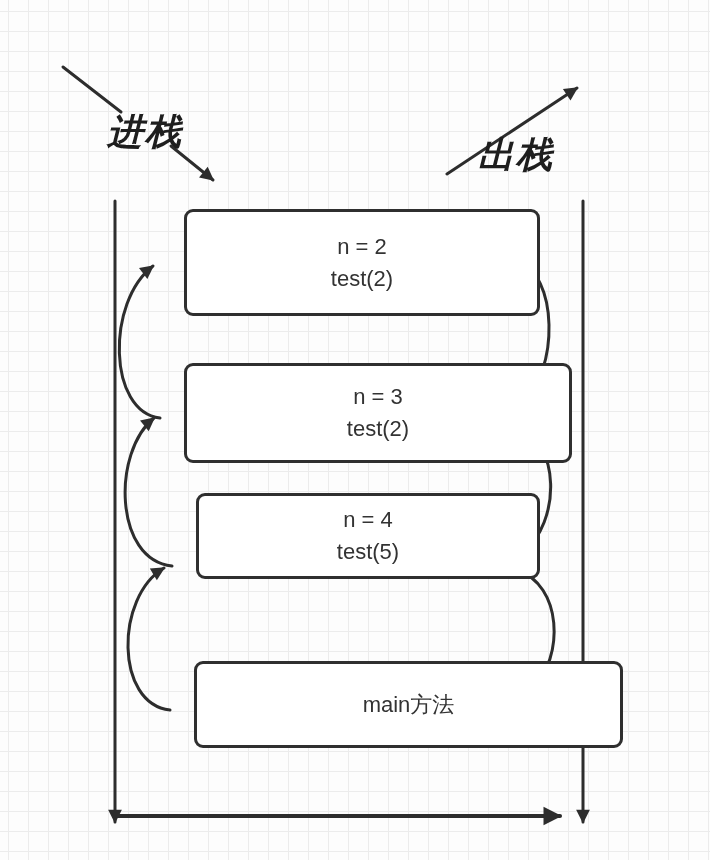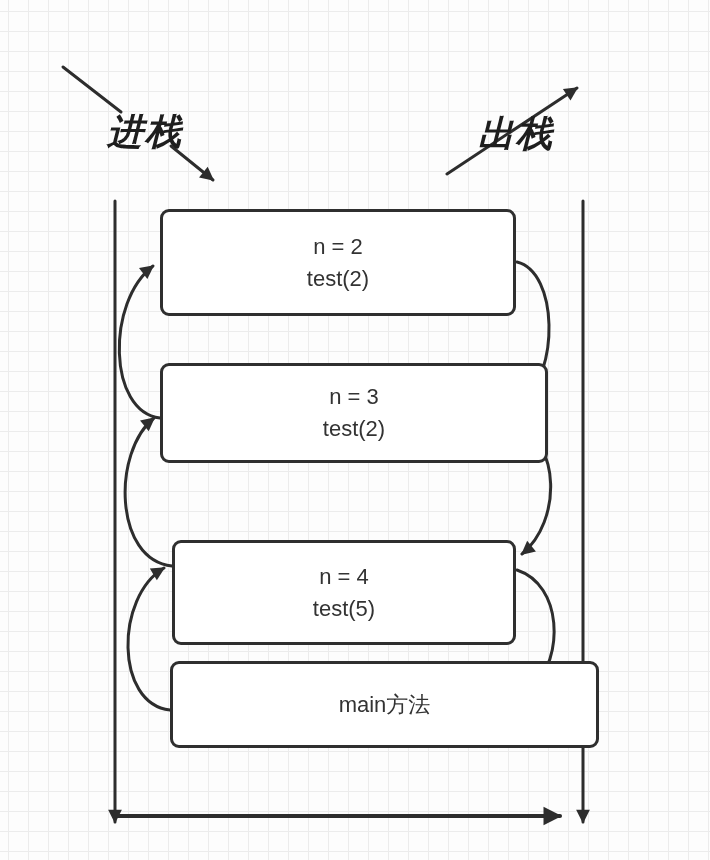--- a/index.html
+++ b/index.html
@@ -44,20 +44,21 @@
     border: 3px solid #2f2f2f;
     border-radius: 9px;
     display: flex;
     flex-direction: column;
     align-items: center;
     justify-content: center;
     font-size: 22px;
     line-height: 1.45;
     color: #333333;
     text-align: left;
+    margin-left: 24px;
   }
   .label {
     position: absolute;
     font-size: 36px;
     font-weight: 700;
     color: #1e1e1e;
     letter-spacing: 2px;
     white-space: nowrap;
     font-style: italic;
   }
@@ -88,33 +89,33 @@
       <path d="M172,566 C114,560 112,452 154,418" marker-end="url(#arrowhead)"></path>
       <path d="M170,710 C115,704 115,597 164,568" marker-end="url(#arrowhead)"></path>
 
       <path d="M517,262 C558,272 560,372 521,404" marker-end="url(#arrowhead)"></path>
       <path d="M517,428 C560,441 562,521 522,554" marker-end="url(#arrowhead)"></path>
       <path d="M517,570 C562,585 565,656 532,690" marker-end="url(#arrowhead)"></path>
     </g>
   </svg>
 
   <div class="label" style="left:107px; top:108px">进栈</div>
-  <div class="label" style="left:478px; top:110px">出栈</div>
+  <div class="label" style="left:478px; top:131px">出栈</div>
 
   <div class="frame-box" style="left:160px; top:209px; width:356px; height:107px">
     <span>n = 2</span>
     <span>test(2)</span>
   </div>
 
   <div class="frame-box" style="left:160px; top:363px; width:388px; height:100px">
     <span>n = 3</span>
     <span>test(2)</span>
   </div>
 
-  <div class="frame-box" style="left:172px; top:540px; width:344px; height:105px">
+  <div class="frame-box" style="left:172px; top:493px; width:344px; height:86px">
     <span>n = 4</span>
     <span>test(5)</span>
   </div>
 
   <div class="frame-box" style="left:170px; top:661px; width:429px; height:87px">
     <span>main方法</span>
   </div>
 
 </div>
 

